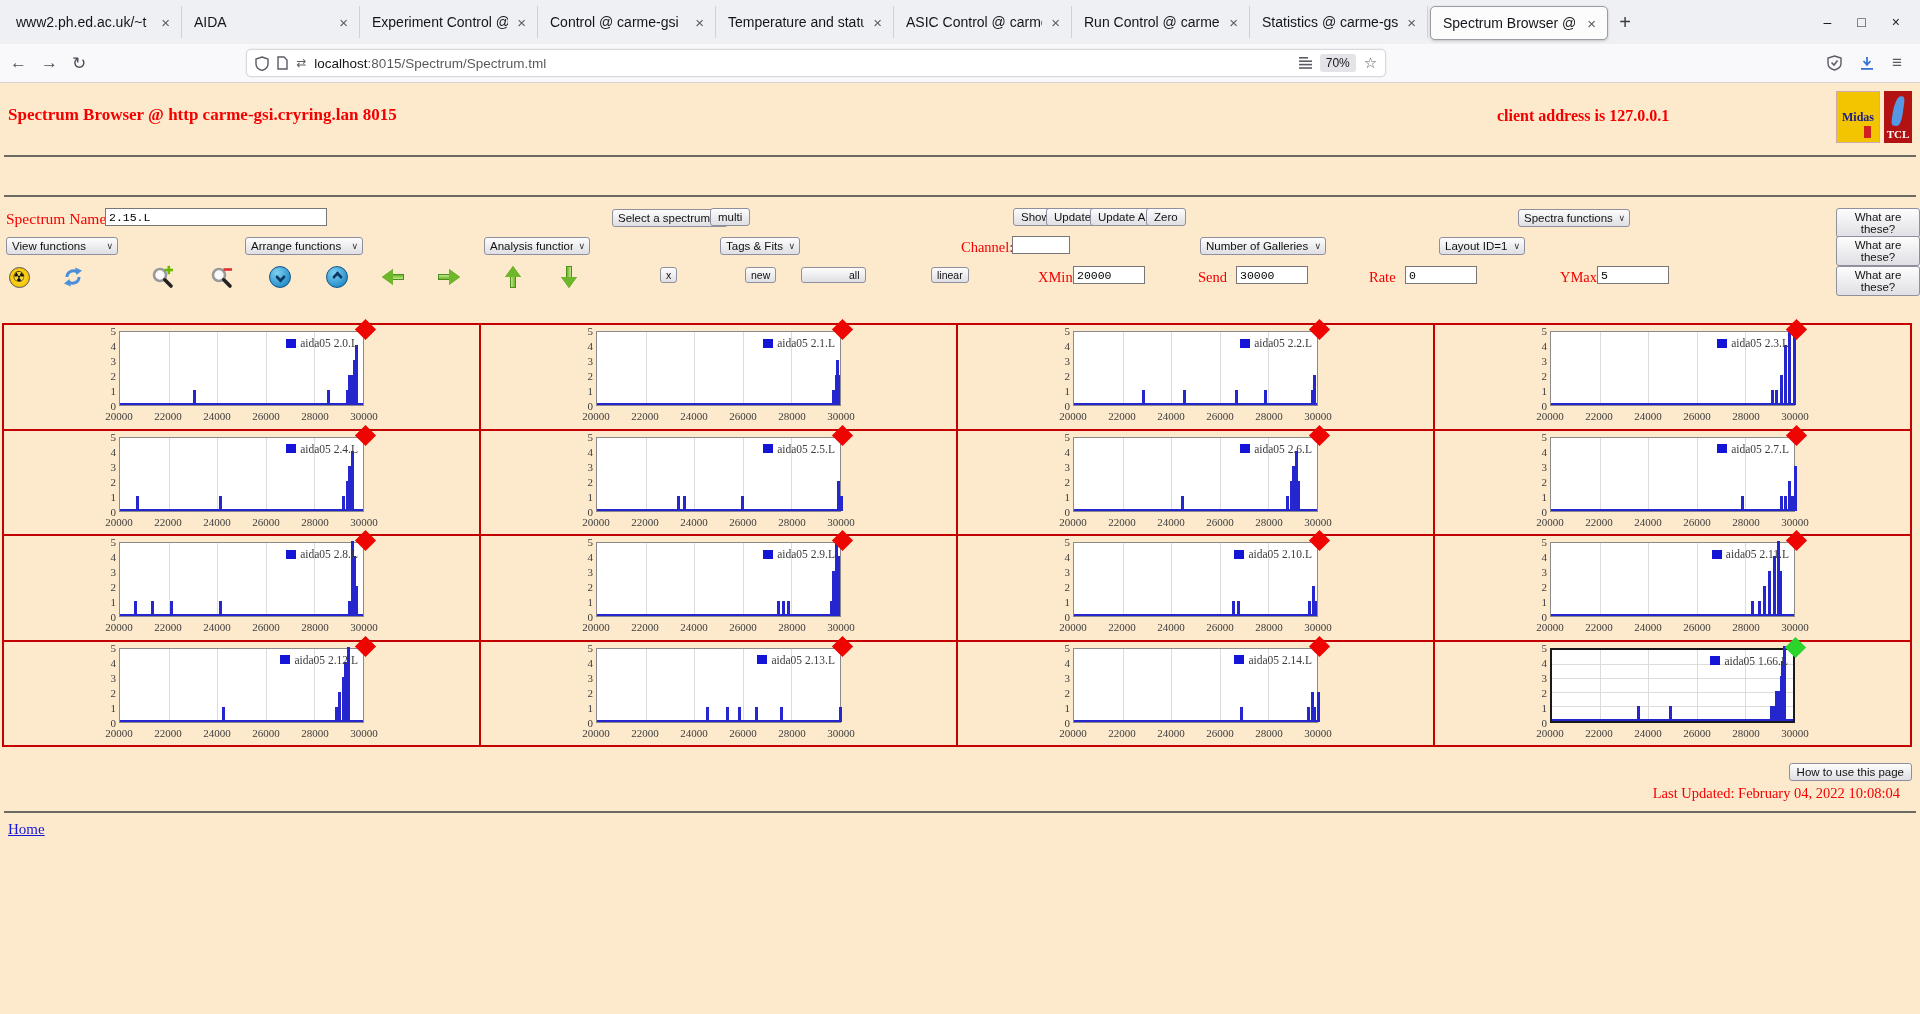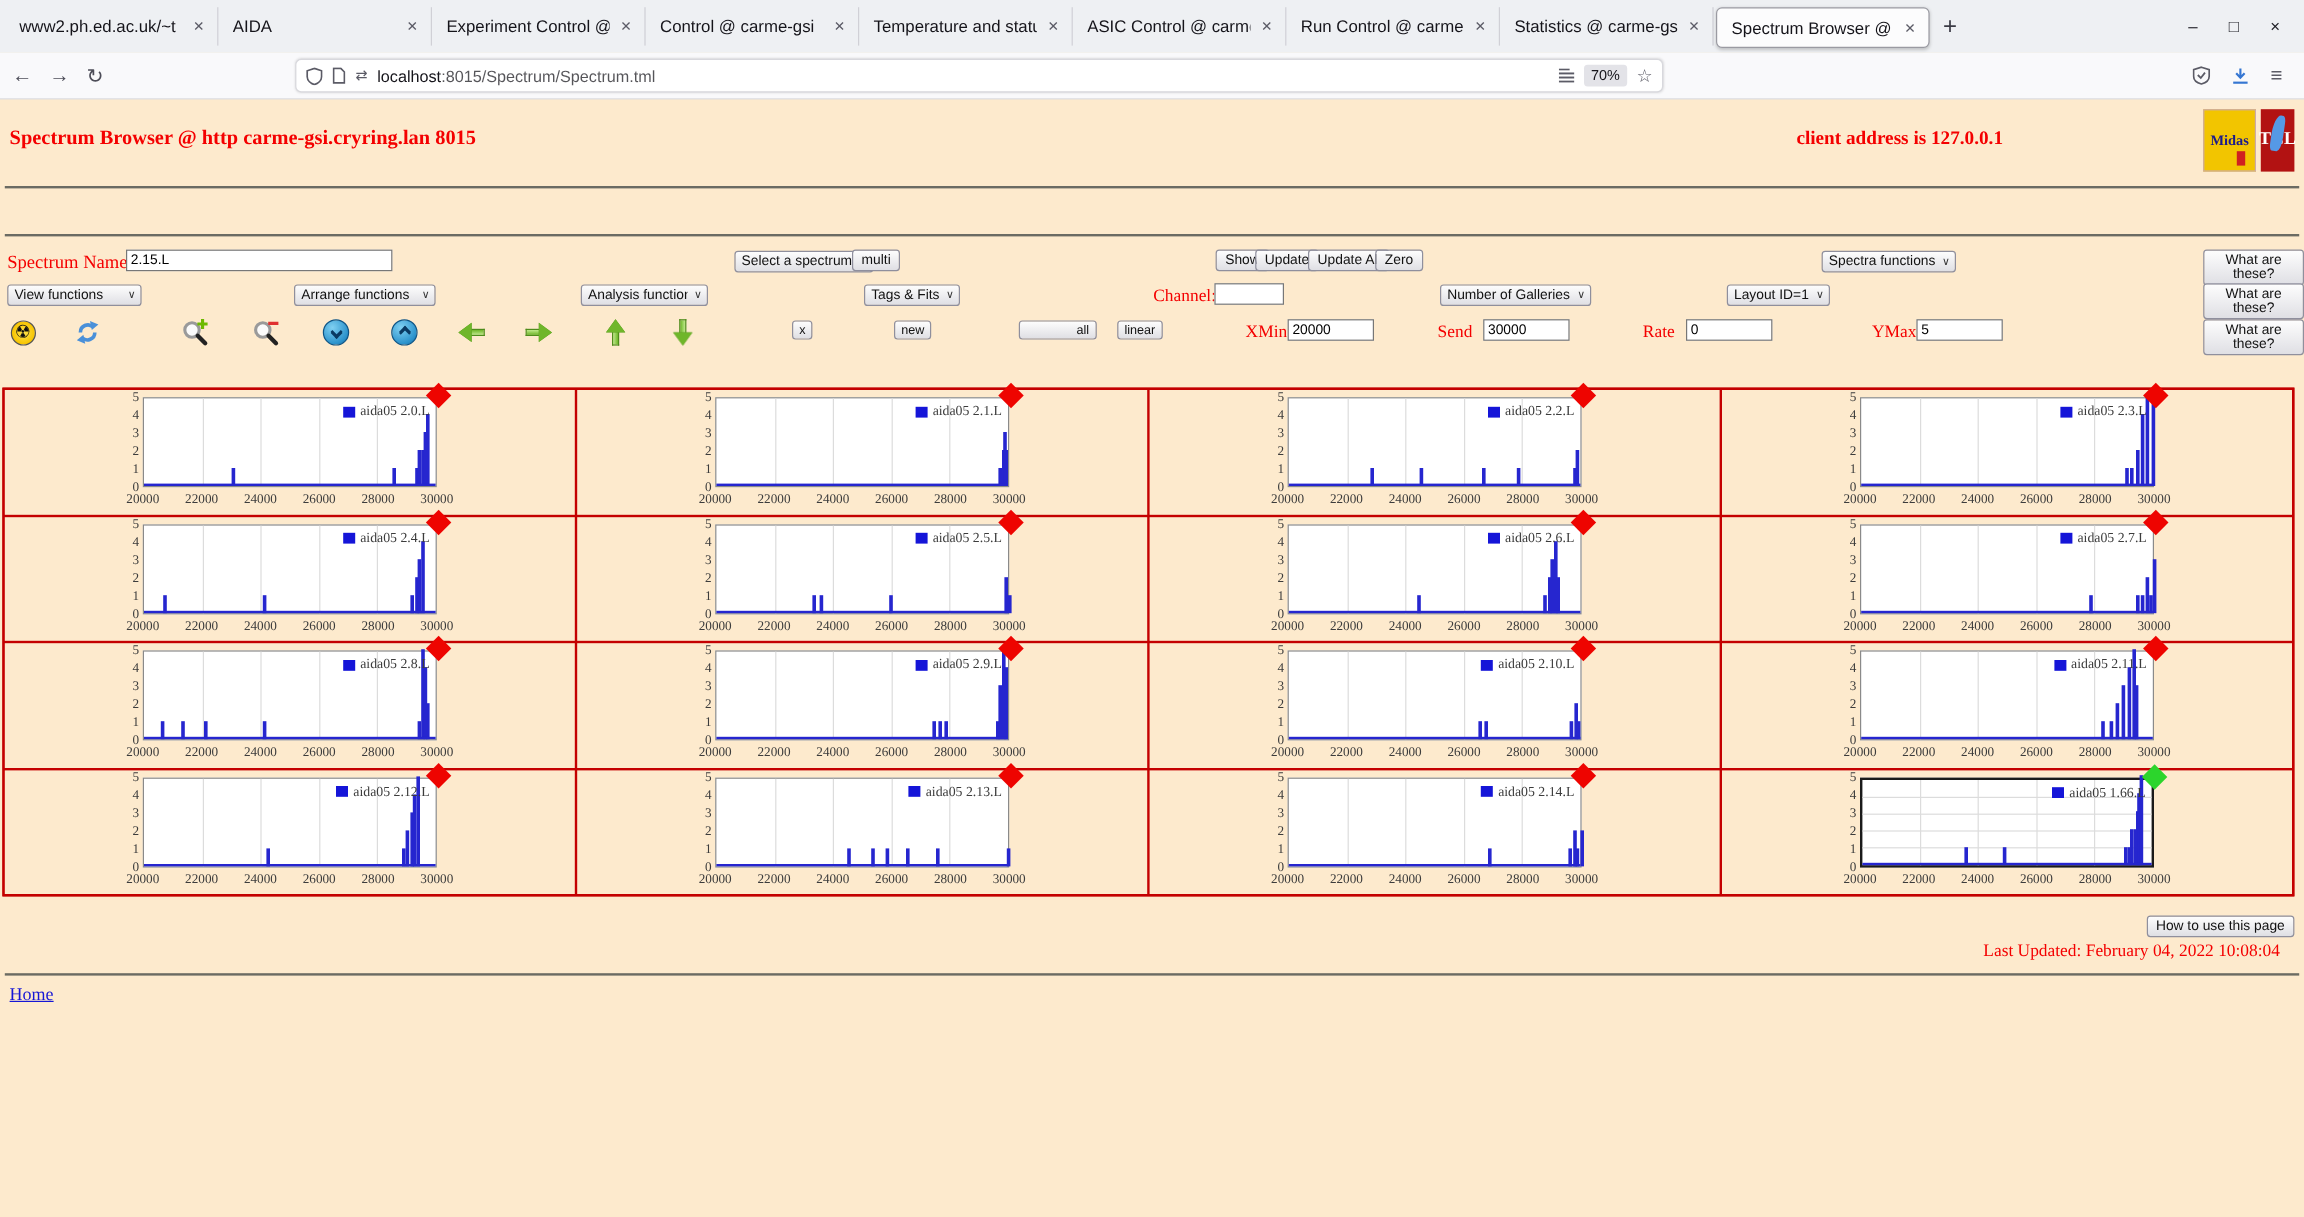--- a/index.html
+++ b/index.html
@@ -27,35 +27,35 @@
   .dl { color:#3576d2; font-weight:bold; font-size:16px; }
 
   
   .content { position:relative; width:1920px; height:931px; background:#fdeacd; font-family:"Liberation Serif",serif; }
   .pagetitle { position:absolute; left:8px; top:22px; font-size:17px; font-weight:bold; color:#f40000; }
   .clientaddr { position:absolute; left:1497px; top:24px; font-size:16px; font-weight:bold; color:#f40000; }
   .logos { position:absolute; right:8px; top:8px; display:flex; gap:4px; }
   .midaslogo { width:44px; height:52px; background:#f2c500; border:1px solid #caa; color:#1a1a8c; font-weight:bold;
                font-size:12px; display:flex; align-items:center; justify-content:center; font-family:"Liberation Serif",serif; position:relative; }
   .midaslogo:after { content:""; position:absolute; bottom:4px; right:8px; width:7px; height:12px; background:#d02020; }
-  .tcllogo { width:28px; height:52px; background:#b21212; color:#fff; font-size:15px; font-weight:bold;
-             display:flex; align-items:flex-end; justify-content:center; padding-bottom:18px; position:relative; }
+  .tcllogo { width:28px; height:52px; background:#b21212; color:#fff; font-size:11px; font-weight:bold;
+             display:flex; align-items:flex-end; justify-content:center; padding-bottom:3px; position:relative; }
   .tcllogo:before { content:""; position:absolute; top:5px; left:9px; width:10px; height:30px; background:#5599e6; border-radius:60% 20% 40% 20%; transform:rotate(8deg); }
   .hr { position:absolute; left:4px; right:4px; height:2px; background:#6b6b63; }
   .row { position:absolute; left:0; width:1920px; }
   .rl { position:absolute; font-size:14.5px; color:#f40000; white-space:nowrap; }
   .blk { position:absolute; white-space:nowrap; }
 
   button { font-family:"Liberation Sans",sans-serif; font-size:11.5px; color:#111;
            background:linear-gradient(#fdfdfd,#dfdfe4); border:1px solid #8f8f9d; border-radius:3px; padding:2px 7px; }
   .sel { position:absolute; display:inline-block; }
   select { font-family:"Liberation Sans",sans-serif; font-size:11.5px; color:#111; appearance:none; -webkit-appearance:none;
            background:linear-gradient(#fdfdfd,#dfdfe4); border:1px solid #8f8f9d; border-radius:3px; padding:2px 16px 2px 5px; }
   .sel:after { content:"\2228"; position:absolute; right:5px; top:50%; transform:translateY(-54%); font-size:9px; color:#333; pointer-events:none; }
-  input[type=text] { font-family:Liberation Sans, sans-serif; font-size:11.5px; border:1px solid #777; background:#fff; padding:1px 3px; height:18px; }
+  input[type=text] { font-family:Liberation Mono, monospace; font-size:11.5px; border:1px solid #777; background:#fff; padding:1px 3px; height:18px; }
 
   
   .icn { position:absolute; top:0; width:26px; height:26px; display:flex; align-items:center; justify-content:center; }
   .rad { width:21px; height:21px; border-radius:50%; background:radial-gradient(#ffe34d,#f7c400 70%); border:1px solid #555;
          display:flex; align-items:center; justify-content:center; font-family:"DejaVu Sans",sans-serif; font-size:15px; color:#111; line-height:1; }
   .bluecirc { width:22px; height:22px; border-radius:50%; background:radial-gradient(circle at 35% 30%, #7fd0f2, #2c93cc 70%, #17679c); border:1px solid #0f5586;
               display:flex; flex-direction:column; align-items:center; justify-content:center; gap:0px; }
   .chev { width:7px; height:7px; border-left:2.4px solid #0a3a63; border-bottom:2.4px solid #0a3a63; margin:-3px 0; }
   .chev.down { transform:rotate(-45deg); }
   .chev.up { transform:rotate(135deg); }
@@ -301,21 +301,21 @@
         </span>
       </span>
     <span class="icn rot90" style="left:556px;">
         <span class="garr">
           <span class="tail"></span>
           <span class="head"></span>
         </span>
       </span>
     <button class="smallbtn" style="position:absolute;left:660px;top:3px;">x</button>
     <button class="smallbtn" style="position:absolute;left:745px;top:3px;">new</button>
-    <button class="smallbtn" style="position:absolute;left:849px;top:3px;padding-left:47px;">all</button>
+    <button class="smallbtn" style="position:absolute;left:801px;top:3px;padding-left:47px;">all</button>
     <button class="smallbtn" style="position:absolute;left:931px;top:3px;">linear</button>
     <span class="rl" style="left:1038px;top:5px;">XMin</span>
     <input type="text" style="position: absolute; left: 1073px; top: 2px; width: 72px;" value="20000">
     <span class="rl" style="left:1198px;top:5px;">Send</span>
     <input type="text" style="position: absolute; left: 1236px; top: 2px; width: 72px;" value="30000">
     <span class="rl" style="left:1369px;top:5px;">Rate</span>
     <input type="text" style="position: absolute; left: 1405px; top: 2px; width: 72px;" value="0">
     <span class="rl" style="left:1560px;top:5px;">YMax</span>
     <input type="text" style="position: absolute; left: 1597px; top: 2px; width: 72px;" value="5">
     <button style="position:absolute;left:1836px;top:2px;">What are these?</button>

